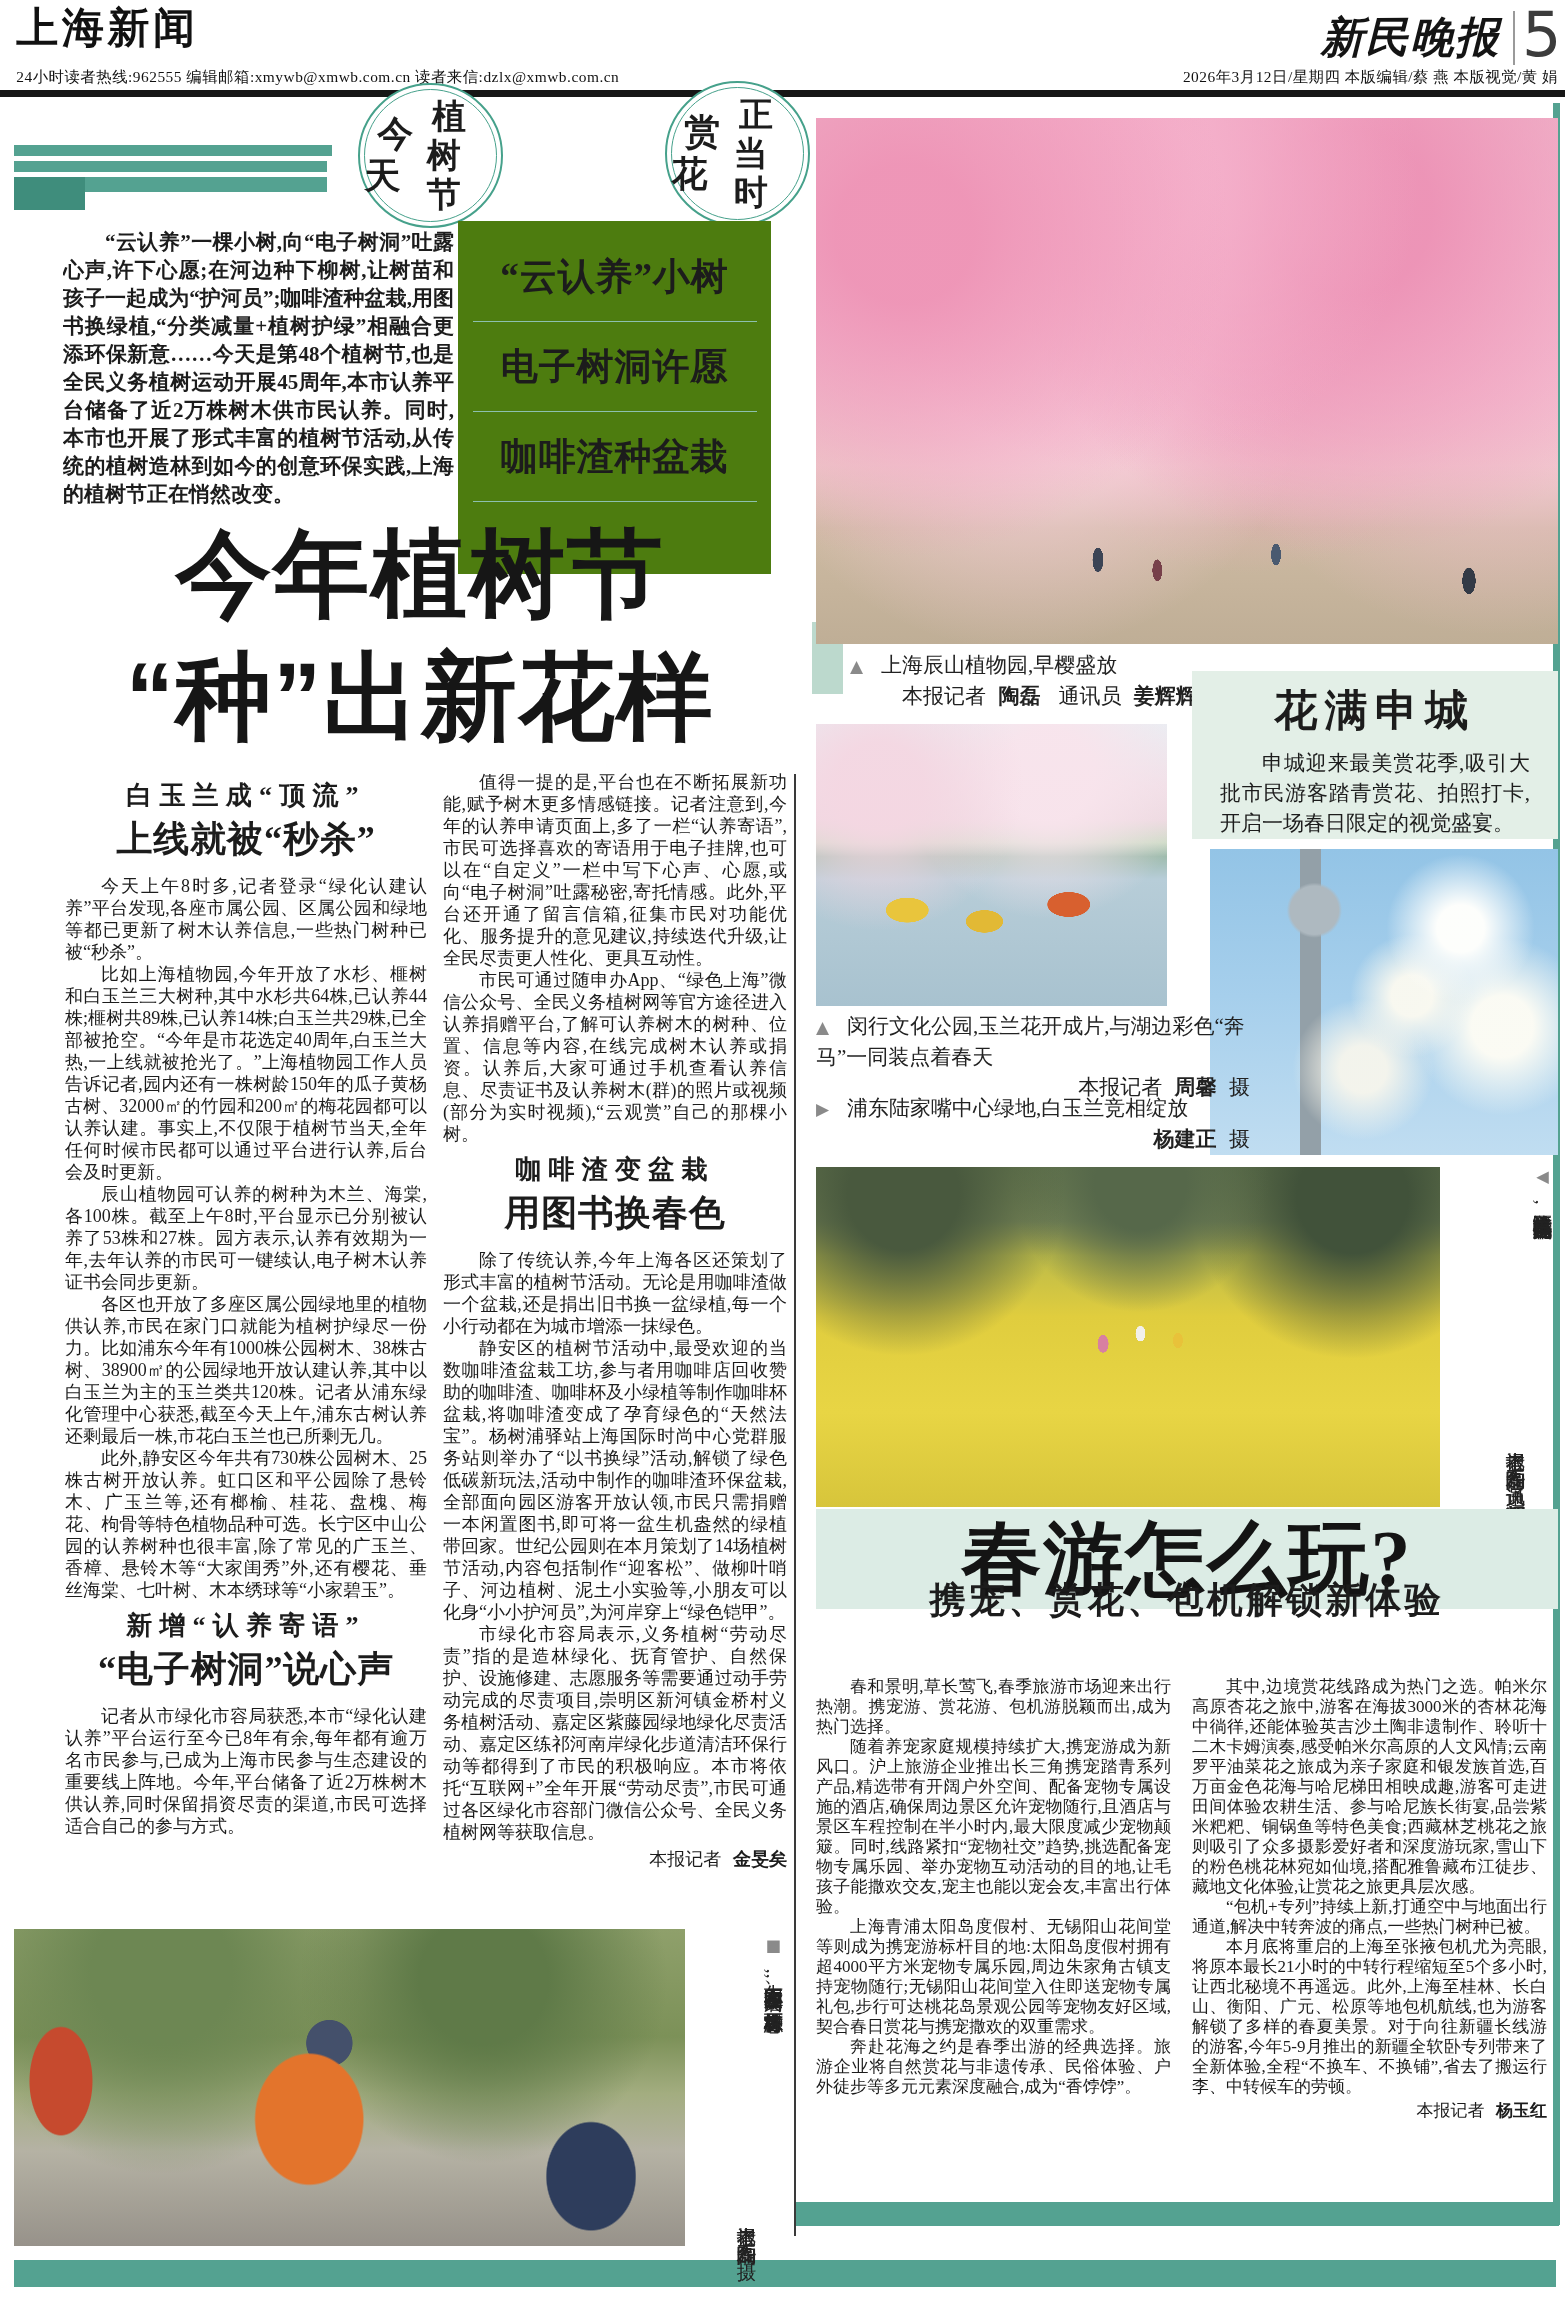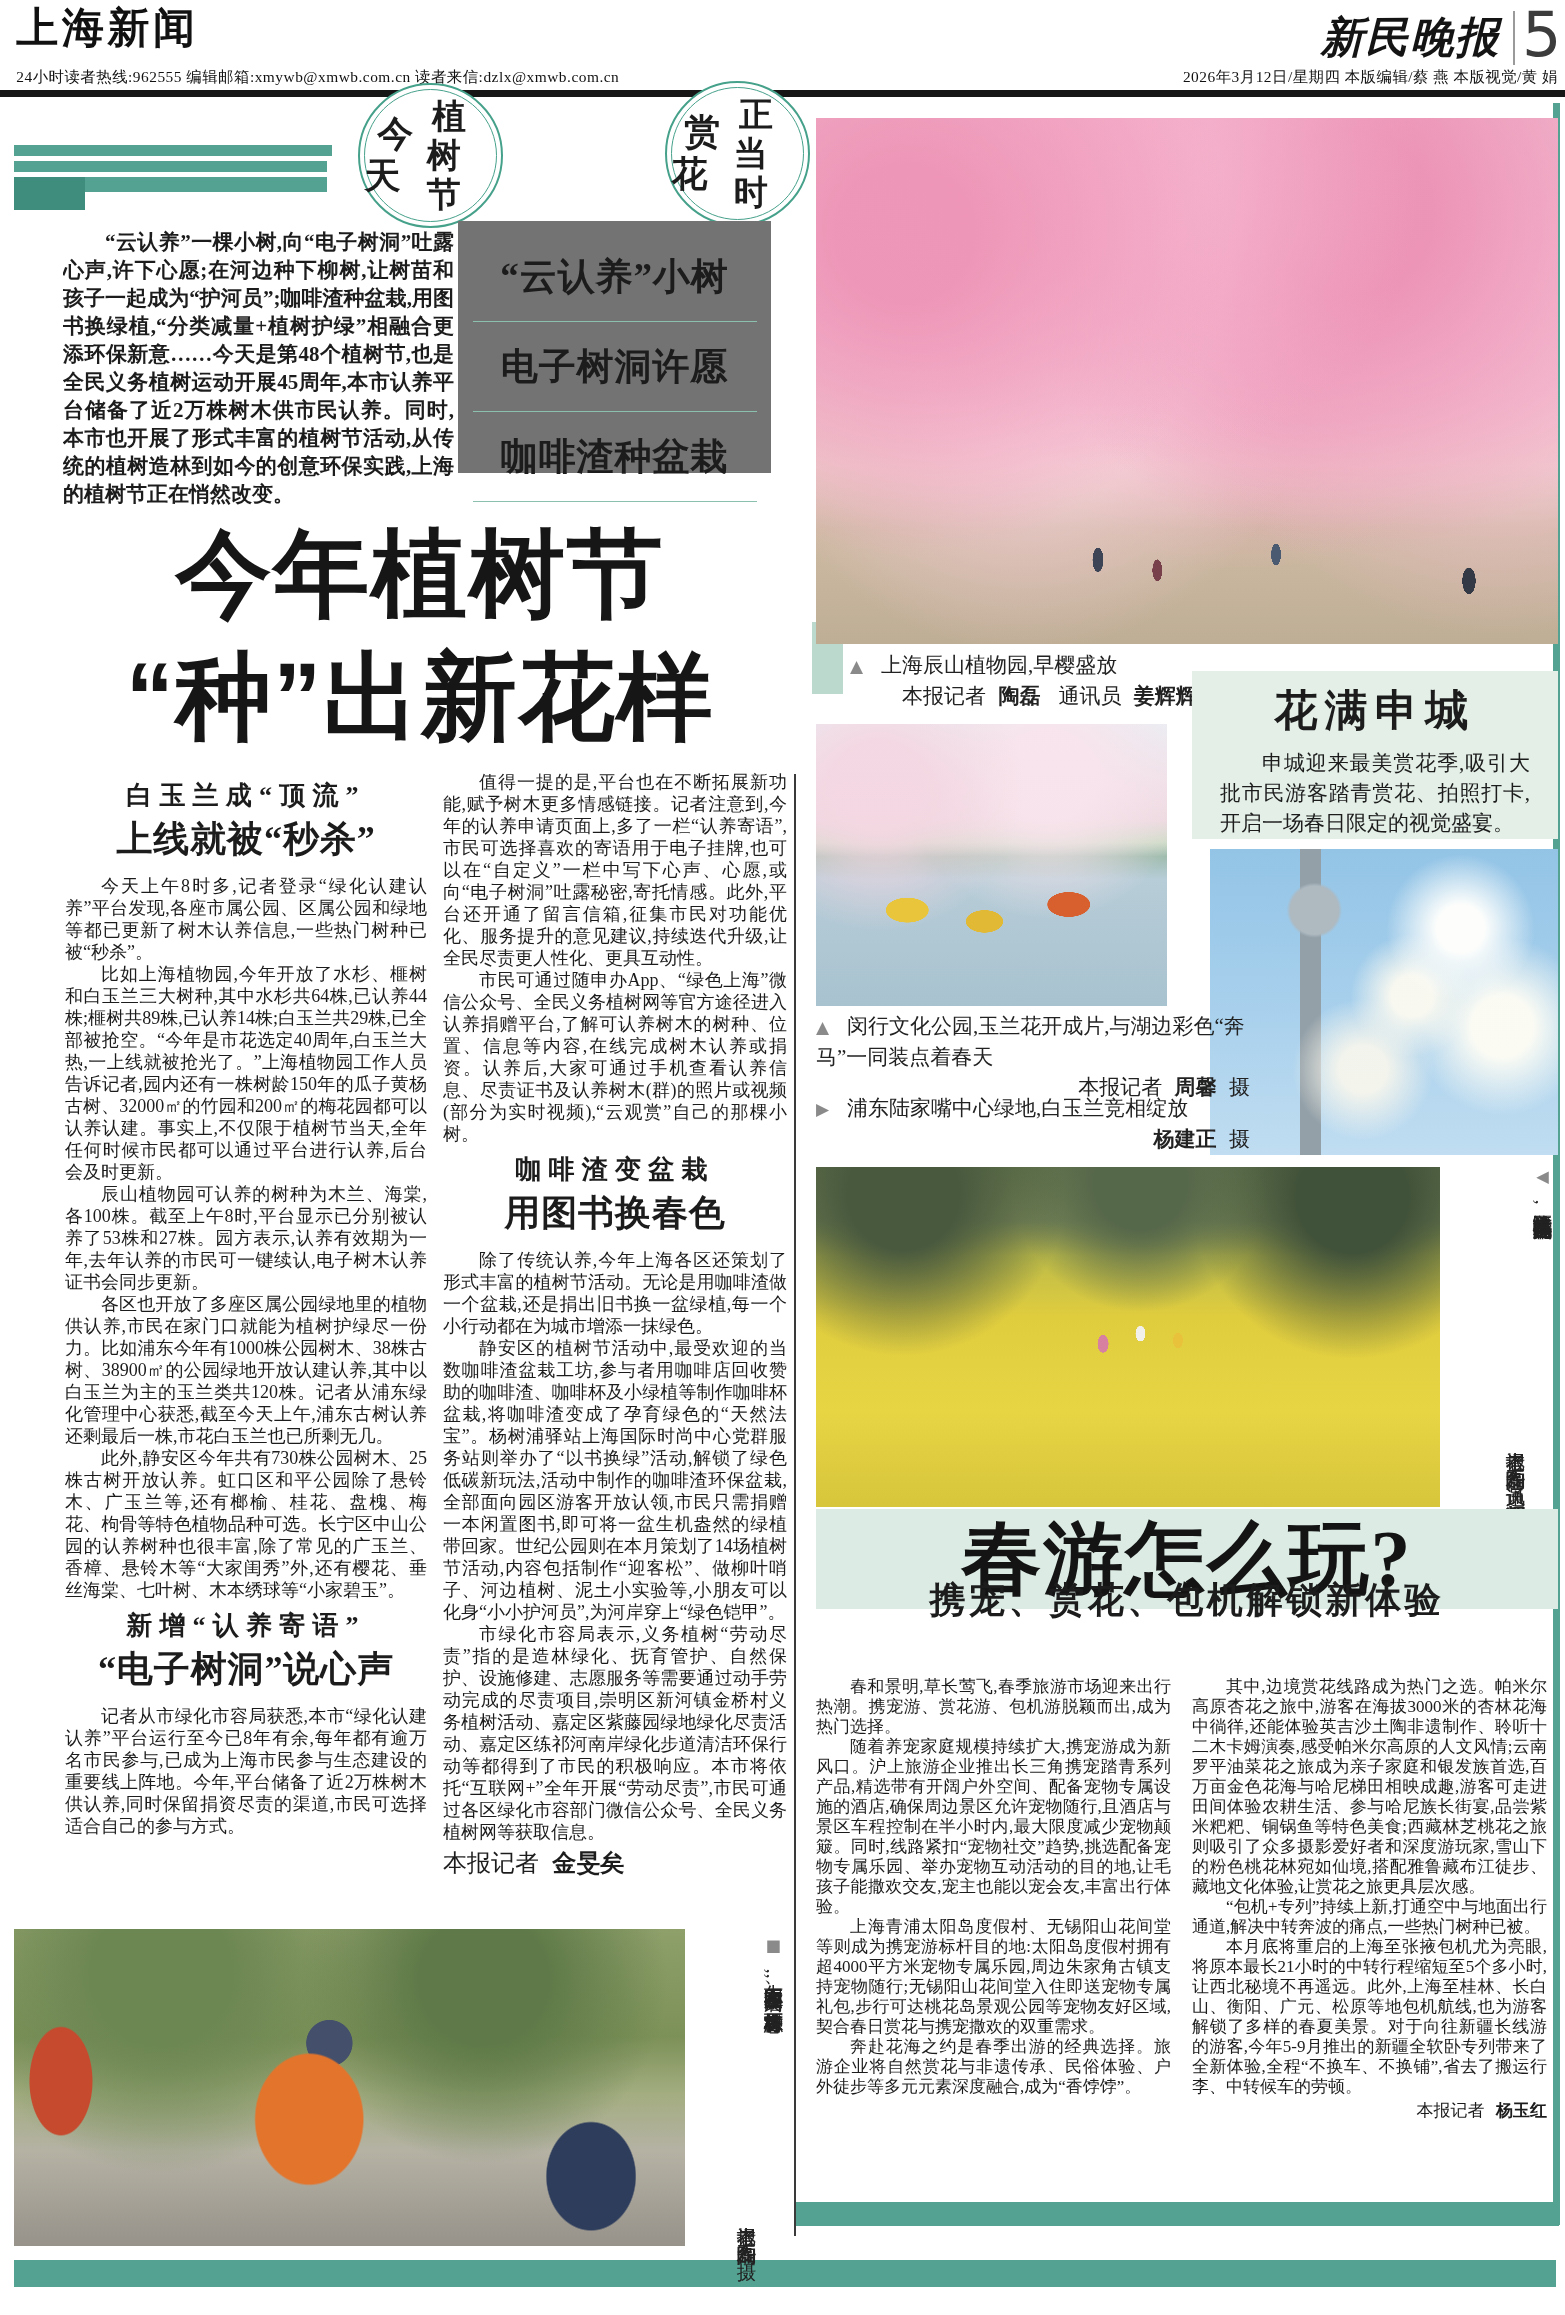--- a/index.html
+++ b/index.html
@@ -37,36 +37,36 @@
   .badge .inner{position:absolute;inset:3.6px;border:1.8px solid #46a18b;border-radius:50%;
                 display:flex;flex-direction:row;align-items:center;justify-content:space-between;}
   .badge-today{left:358px;top:83px;width:145px;height:145px;}
   .badge-flower{left:665px;top:81px;width:145px;height:145px;}
   .badge .t1{font-size:36px;font-weight:900;letter-spacing:12.7px;text-indent:12.7px;line-height:1.15;}
   .badge .t2{font-size:34px;font-weight:900;letter-spacing:5.4px;text-indent:5.4px;line-height:1.15;}
 
   
   .intro{left:63px;top:228px;width:391px;height:280px;overflow:hidden;}
   .intro p{margin:0;font-size:21px;line-height:28px;font-weight:700;text-align:justify;text-indent:2em;}
-  .quote-box{left:458px;top:221px;width:313px;height:252px;background:#737373;box-sizing:border-box;padding:11px 14.5px 0;}
+  .quote-box{left:458px;top:221px;width:313px;height:353px;background:#4d7c0f;box-sizing:border-box;padding:11px 14.5px 0;}
   .quote-line{height:89px;display:flex;align-items:center;justify-content:center;
               font-size:37px;font-weight:700;border-bottom:1.8px solid #8cc0ae;letter-spacing:0.9px;}
   .headline{left:58px;top:512px;width:724px;text-align:center;
             font-family:"Liberation Sans","DejaVu Sans",sans-serif;font-weight:900;color:#161616;}
   .headline div{font-size:96px;line-height:123px;letter-spacing:1.8px;}
 
   
   .divider-v{left:794px;top:774px;width:1.8px;height:1462px;background:#3a3a3a;}
   .col{overflow:hidden;}
   .col-left{left:65px;top:771px;width:362px;height:1152px;}
   .col-mid{left:443px;top:771px;width:344px;height:1147px;}
   .col p{margin:0;font-size:18px;line-height:22px;text-align:justify;text-indent:2em;}
   .sh-small{font-size:26px;font-weight:600;letter-spacing:7.2px;text-align:center;margin:7.2px 0 1.8px;}
   .sh-big{font-size:36px;font-weight:900;text-align:center;margin:0 0 11px;letter-spacing:0.9px;}
-  .byline{font-size:24px;margin-top:3.6px;}
+  .byline{font-size:18px;text-align:right;margin-top:3.6px;}
   .bname{font-weight:700;}
   .ml{margin-inline-start:12.7px;}
   .mls{margin-inline-start:7.2px;}
 
   
   .photo{background-color:#ccc;}
   .ph-cherry{left:816px;top:118px;width:742px;height:526px;background:
     radial-gradient(ellipse 9px 20px at 38% 84%, #3c4455 0 60%, transparent 61%),
     radial-gradient(ellipse 8.1px 18px at 46% 86%, #77404a 0 60%, transparent 61%),
     radial-gradient(ellipse 8.1px 18px at 62% 83%, #4a5a70 0 60%, transparent 61%),

